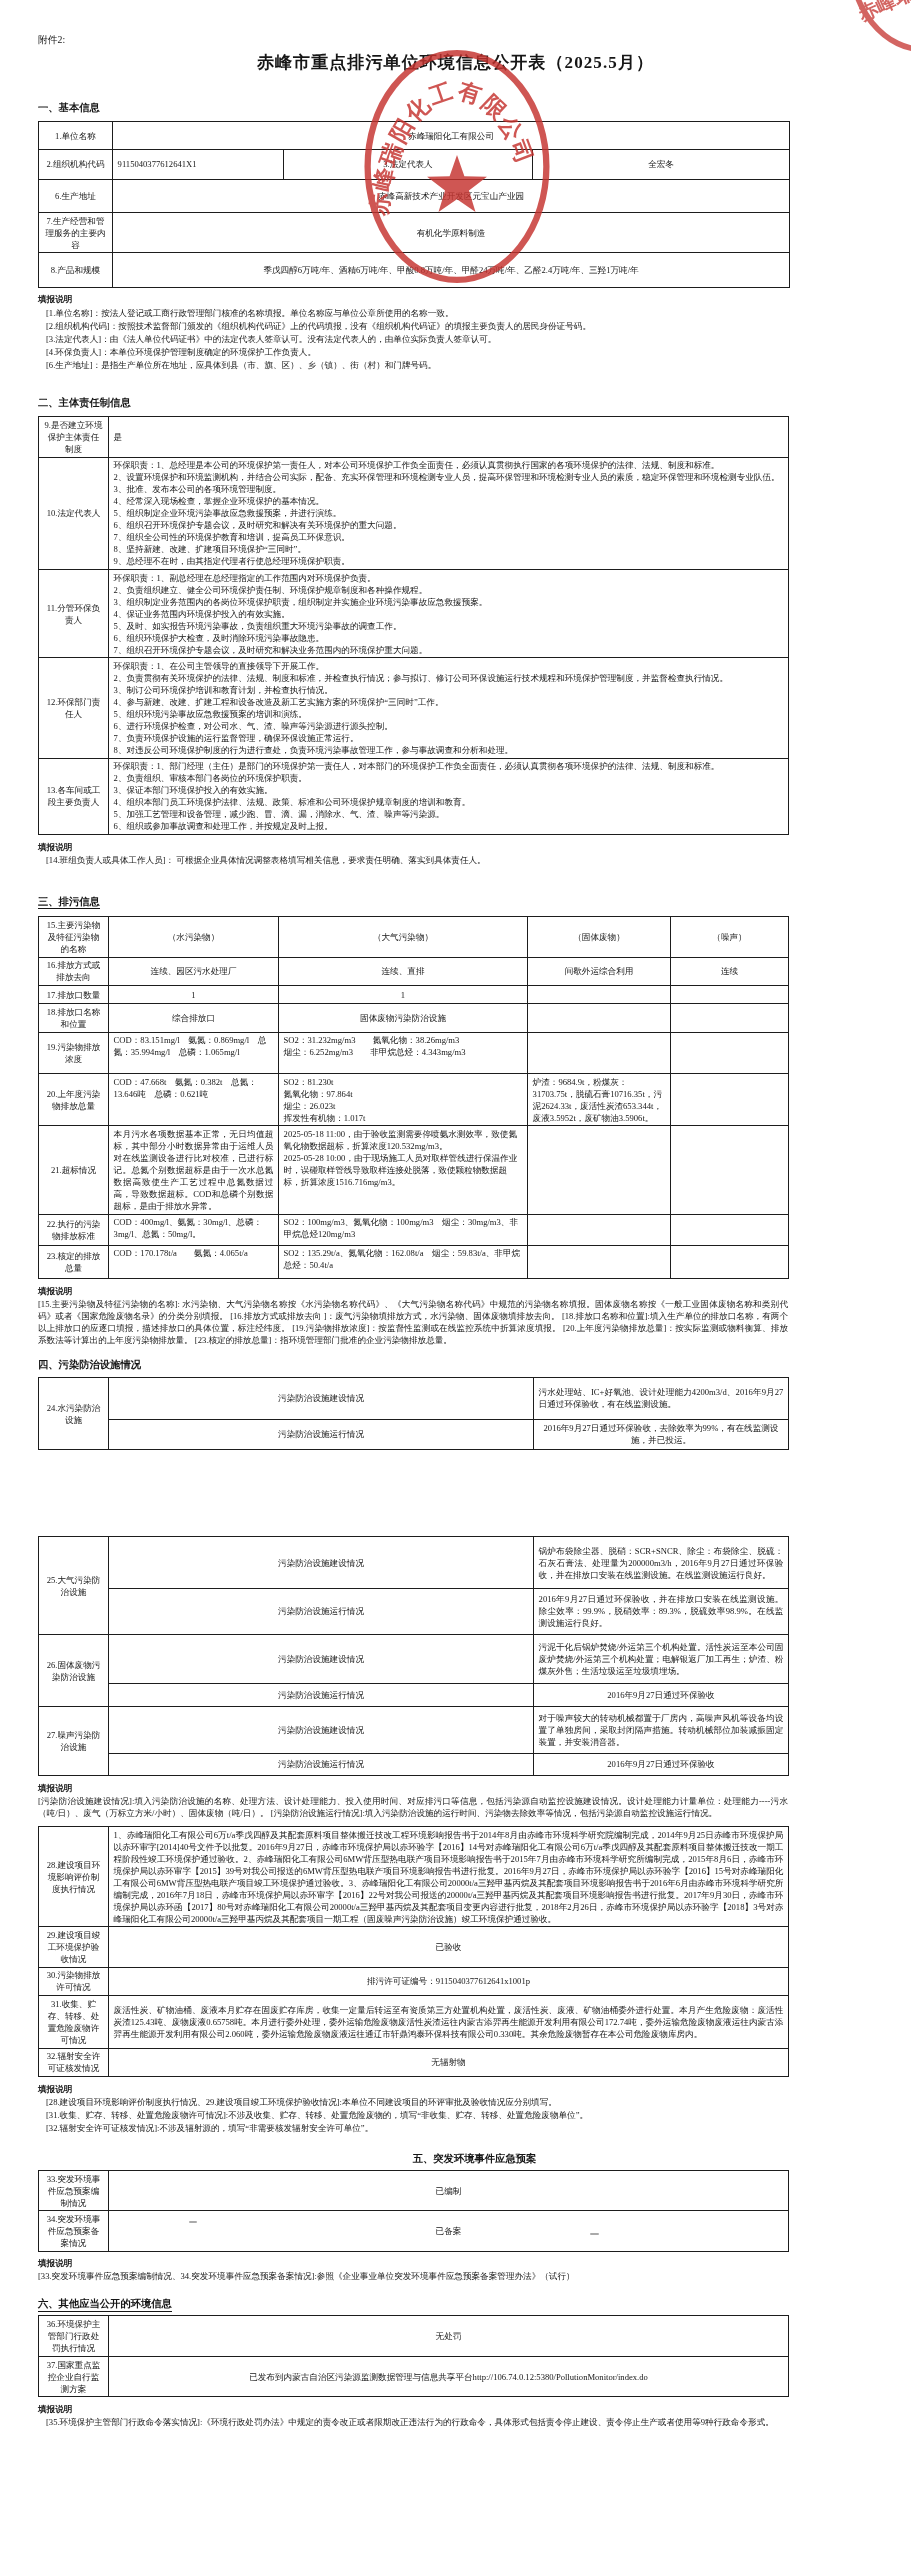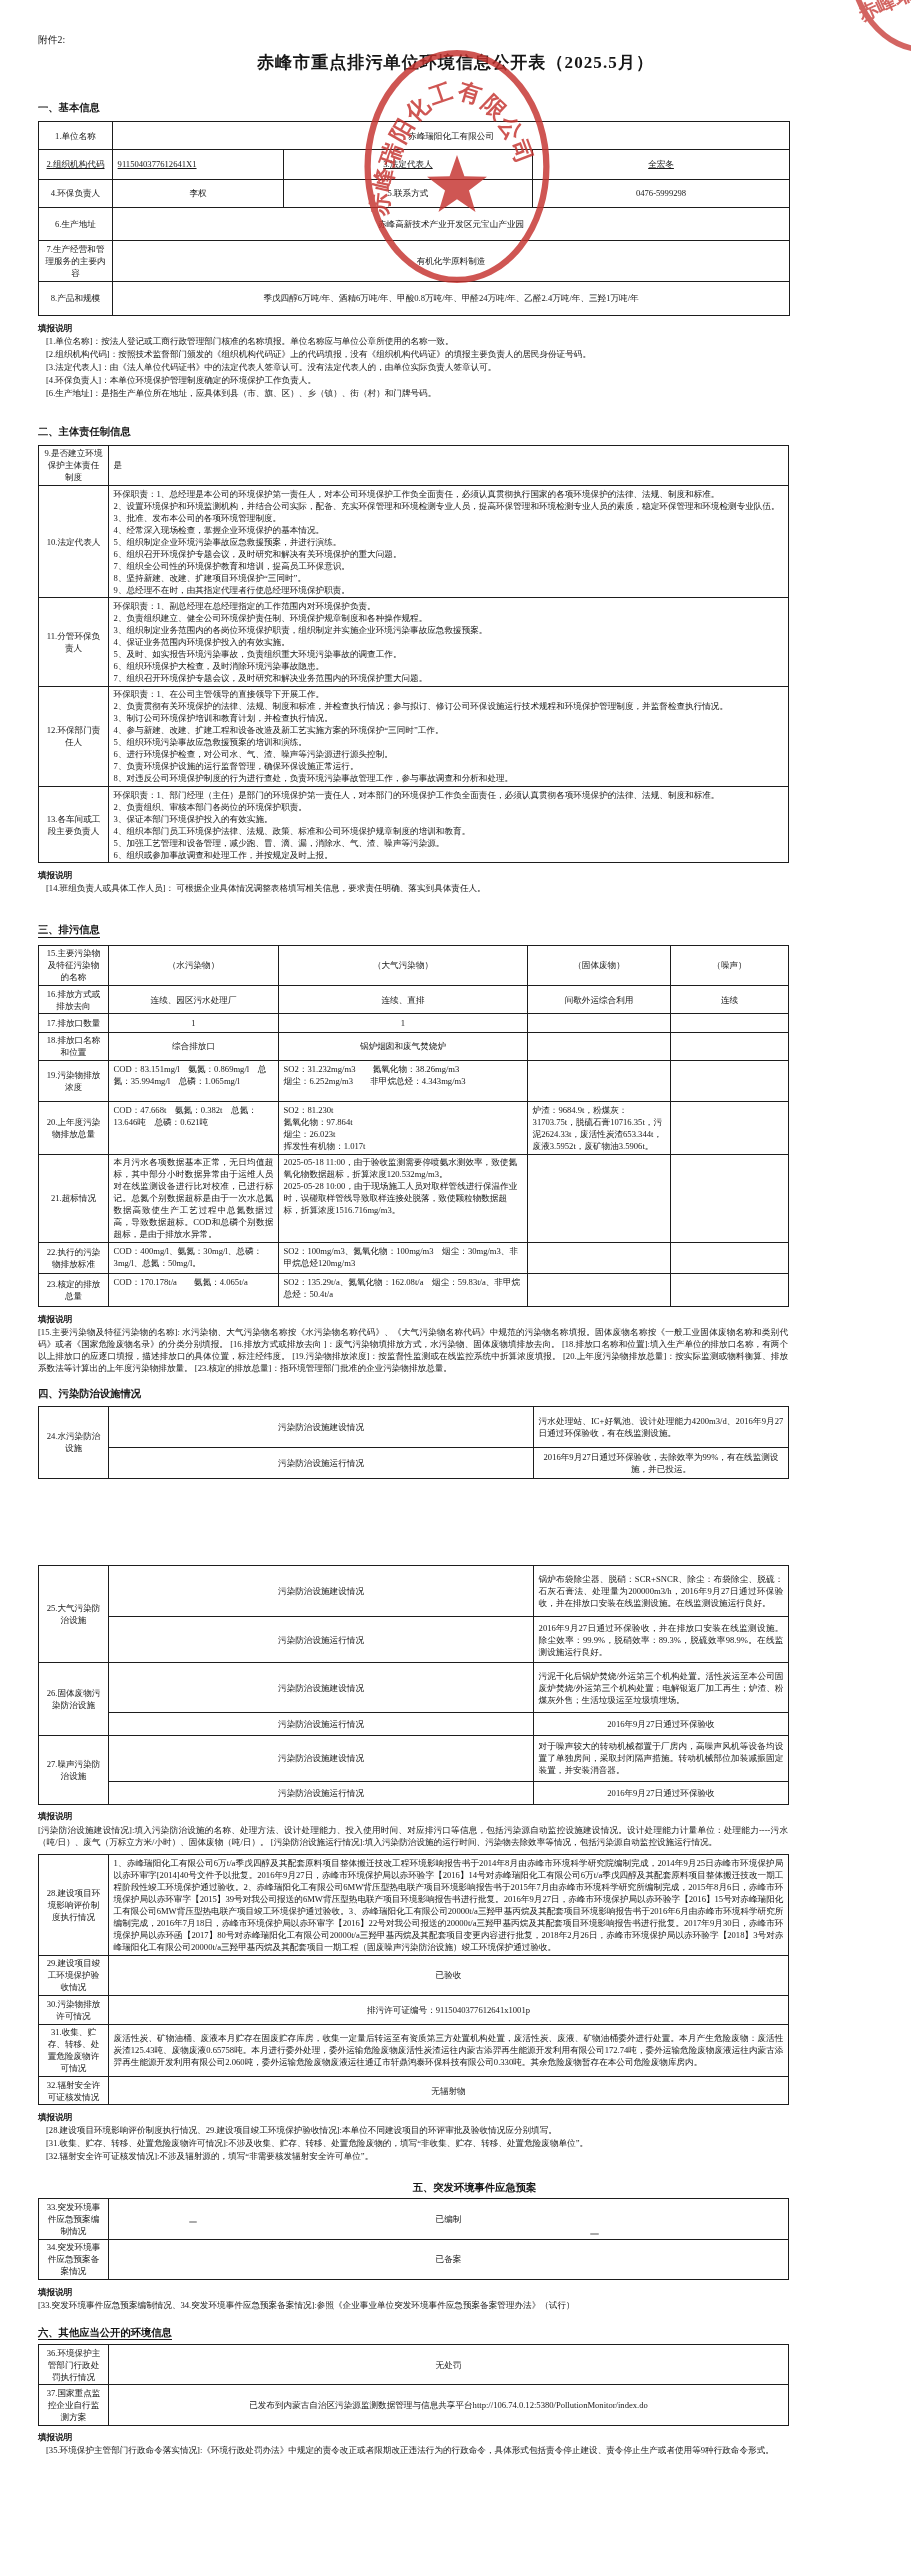--- a/index.html
+++ b/index.html
@@ -18,21 +18,21 @@
   .lbl{text-align:center;}
   .c{text-align:center;}
   .l{text-align:left;}
   .j{text-align:justify;}
   .pre{white-space:pre-line;}
   .notes{margin:5.7px 0 0 38px;width:750px;}
   .notes .nt{font-weight:bold;}
   .note-flow{margin:1.1px 0;text-align:justify;}
   .note-line{margin:1.1px 0;padding-left:8px;}
   .gap{height:86px;}
-  .h48 td{height:24px;} .h50 td{height:25px;text-decoration:underline;} .h56 td{height:29px;} .h62 td{height:32px;} .h58 td{height:30px;}
+  .h48 td{height:24px;} .h50 td{height:25px;} .h56 td{height:29px;} .h62 td{height:32px;} .h58 td{height:30px;}
   .h64 td{height:33px;} .h40 td{height:19.5px;} .h30 td{height:13.8px;} .h42 td{height:20.7px;} .h70 td{height:37px;}
   .h72 td{height:38px;} .h52 td{height:26.4px;} .h45 td{height:22.4px;} .h44 td{height:22px;} .h38 td{height:18.4px;}
   .h80 td{height:42px;} .h85 td{height:45px;} .h88 td{height:47px;}
   .stamp{position:absolute;left:351px;top:40px;opacity:.82;pointer-events:none;}
   .stamp-frag{position:absolute;left:839px;top:-19.5px;opacity:.75;pointer-events:none;}
   .artifact{position:absolute;background:#555;opacity:.5;height:1.7px;border-radius:1.1px;}
 </style>
 </head>
 <body>
 
@@ -50,26 +50,20 @@
   <tbody>
       <tr class="h48">
     <td class="lbl">1.单位名称</td>
     <td class="c" colspan="3">赤峰瑞阳化工有限公司</td>
   </tr>
   <tr class="h50">
     <td class="lbl">2.组织机构代码</td>
     <td class="l">9115040377612641X1</td>
     <td class="lbl">3.法定代表人</td>
     <td class="c">全宏冬</td>
-  </tr>
-  <tr class="h48">
-    <td class="lbl">4.环保负责人</td>
-    <td class="c">李权</td>
-    <td class="lbl">5.联系方式</td>
-    <td class="c">0476-5999298</td>
   </tr>
   <tr class="h56">
     <td class="lbl">6.生产地址</td>
     <td class="c" colspan="3">赤峰高新技术产业开发区元宝山产业园</td>
   </tr>
   <tr class="h62">
     <td class="lbl">7.生产经营和管理服务的主要内容</td>
     <td class="c" colspan="3">有机化学原料制造</td>
   </tr>
   <tr class="h58">
@@ -174,21 +168,21 @@
   <tr class="h30">
     <td class="lbl">17.排放口数量</td>
     <td class="c">1</td>
     <td class="c">1</td>
     <td class="c"></td>
     <td class="c"></td>
   </tr>
   <tr class="h42">
     <td class="lbl">18.排放口名称和位置</td>
     <td class="c">综合排放口</td>
-    <td class="c">锅炉烟囱和废气焚烧炉</td>
+    <td class="c">固体废物污染防治设施</td>
     <td class="c"></td>
     <td class="c"></td>
   </tr>
   <tr class="h70">
     <td class="lbl">19.污染物排放浓度</td>
     <td class="l" style="vertical-align:top">COD：83.151mg/l　氨氮：0.869mg/l　总氮：35.994mg/l　总磷：1.065mg/l</td>
     <td class="l pre" style="vertical-align:top">SO2：31.232mg/m3　　氮氧化物：38.26mg/m3
 烟尘：6.252mg/m3　　非甲烷总烃：4.343mg/m3</td>
     <td></td>
     <td></td>

